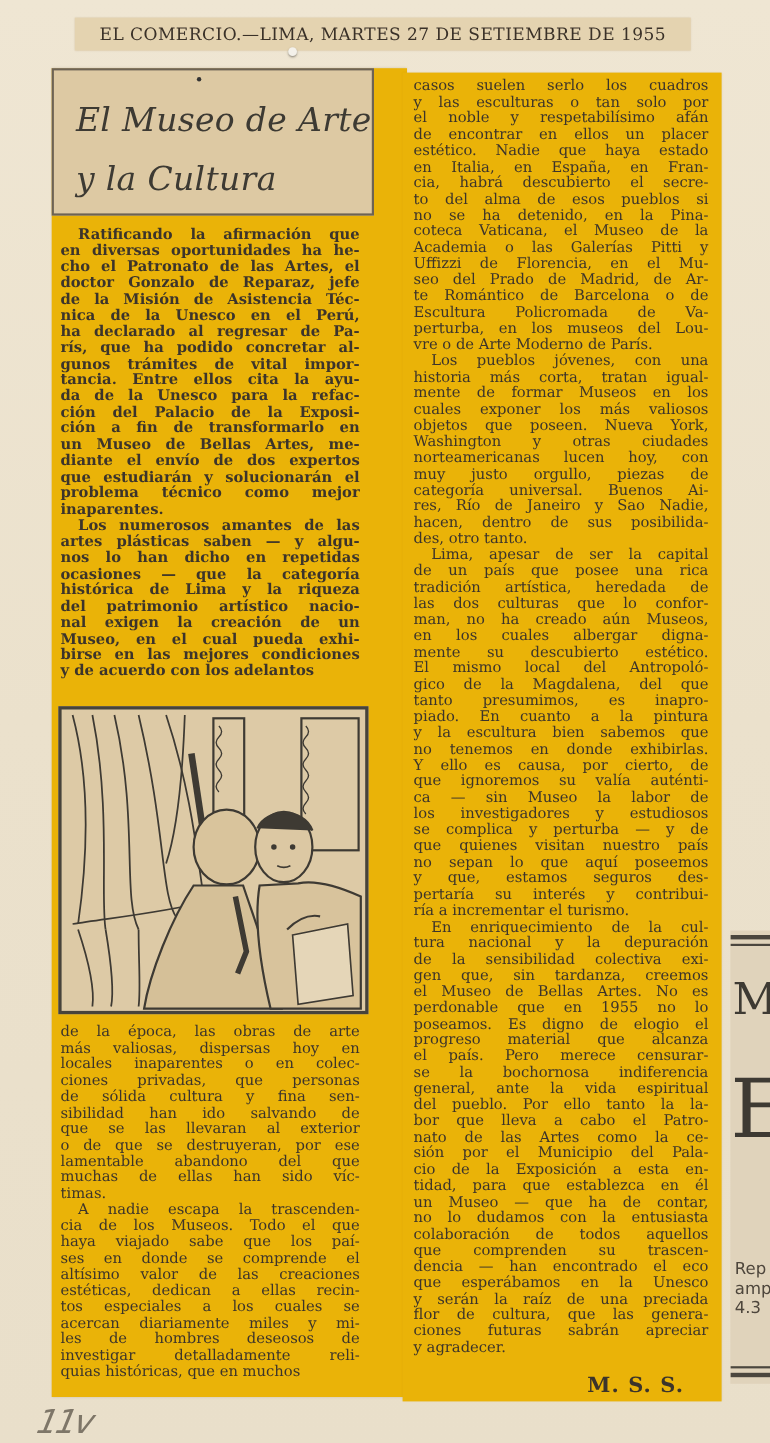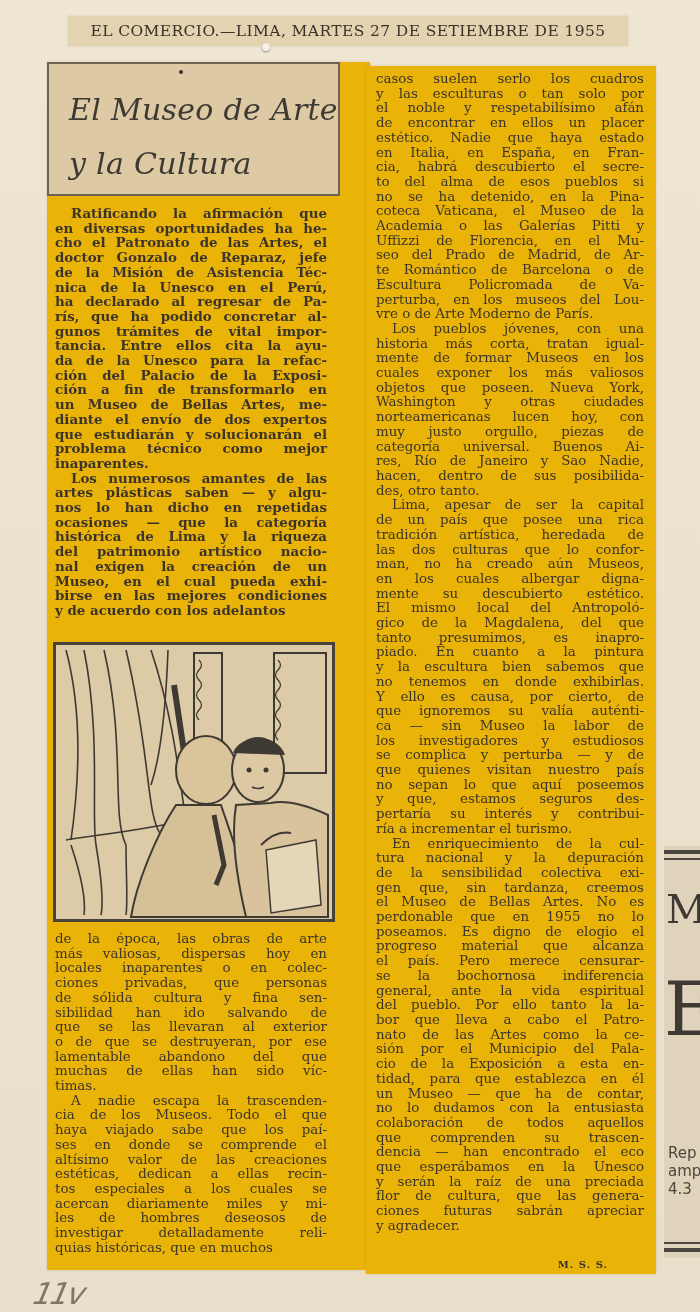--- a/index.html
+++ b/index.html
@@ -58,22 +58,22 @@
   .body-text .ln { display:block; white-space:nowrap; text-align-last:justify; text-align:justify; }
   .body-text .ln.last { text-align-last:left; }
   .body-text .ln.indent { padding-left:16px; }
 
   .illus {
     position:absolute; left:6px; top:580px; width:282px; height:280px;
     border:3px solid #47433b; box-sizing:border-box; background:#ddcaa6;
     overflow:hidden;
   }
   .signature {
-    position:absolute; right:48px; bottom:4px;
-    font-weight:bold; font-size:10px; color:#3c342b; letter-spacing:1px;
+    position:absolute; right:34px; bottom:4px;
+    font-weight:bold; font-size:19px; color:#3c342b; letter-spacing:1px;
   }
   .side-clip {
     position:absolute; left:664px; top:846px; width:36px; height:412px;
     background:#e0d3bb; overflow:hidden;
   }
   .side-clip .bar { position:absolute; left:0; width:36px; height:4px; background:#4b463e; }
   .side-clip .big1 { position:absolute; left:2px; top:40px; font-size:40px; color:#3e3a33; font-family:"DejaVu Serif", serif; }
   .side-clip .big2 { position:absolute; left:0px; top:120px; font-size:74px; color:#3e3a33; font-family:"DejaVu Serif", serif; }
   .side-clip .small { position:absolute; left:4px; top:262px; font-size:15px; line-height:18px; color:#4e463c; font-family:"DejaVu Sans", sans-serif;margin-top:36px; }
   .handwriting {

